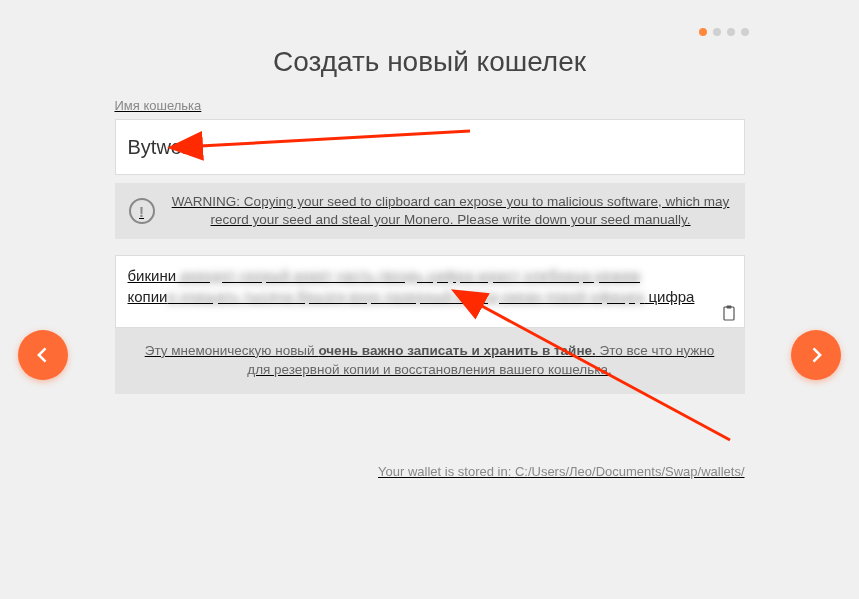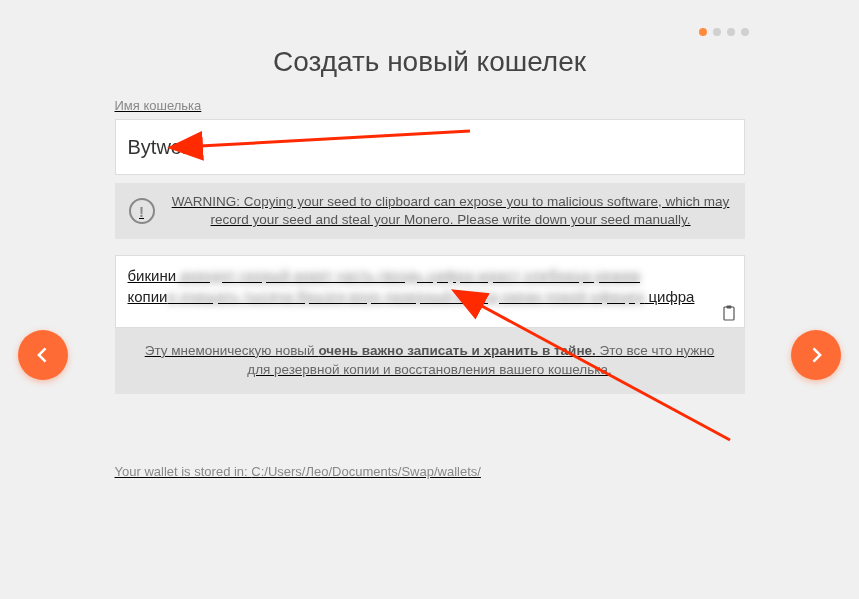--- a/index.html
+++ b/index.html
@@ -112,20 +112,21 @@
       color: #666;
       text-align: center;
       line-height: 1.4;
     }
     .mnemonic-note b { color: #555; font-weight: bold; }
     .path-section { margin-top: 70px; }
     .path-label {
       font-size: 13px;
       color: #888;
       margin-bottom: 12px;
+      text-align: right;
     }
     .nav-btn {
       position: absolute;
       top: 330px;
       width: 50px;
       height: 50px;
       border-radius: 50%;
       background: #ff6b35;
       display: flex;
       align-items: center;

